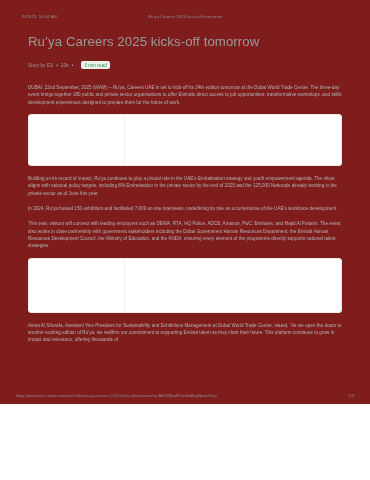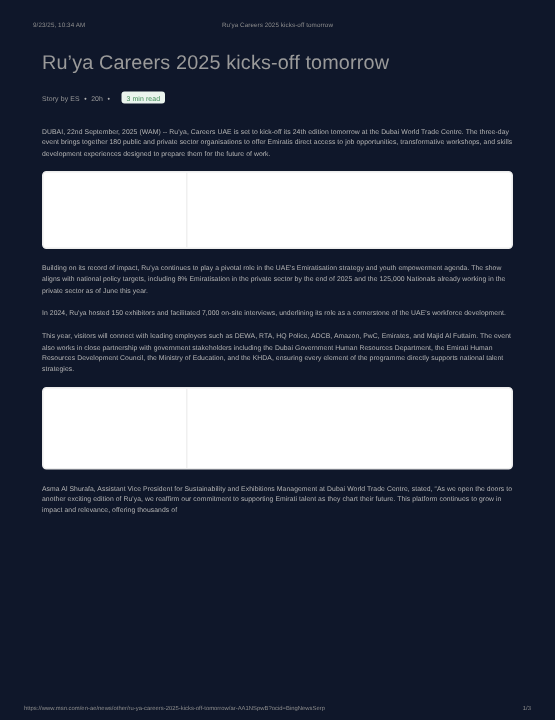--- a/index.html
+++ b/index.html
@@ -10,24 +10,24 @@
     width: 370px;
     height: 480px;
     background: #ffffff;
     font-family: "Liberation Sans", sans-serif;
     overflow: hidden;
     position: relative;
   }
 
   .page {
     width: 370px;
-    height: 480px;
+    height: 404px;
     position: relative;
     box-sizing: border-box;
-    background: #0f172a;
+    background: #7f1d1d;
   }
 
   
   .print-header {
     position: absolute;
     top: 11px;
     left: 0;
     width: 370px;
     height: 10px;
     display: flex;

